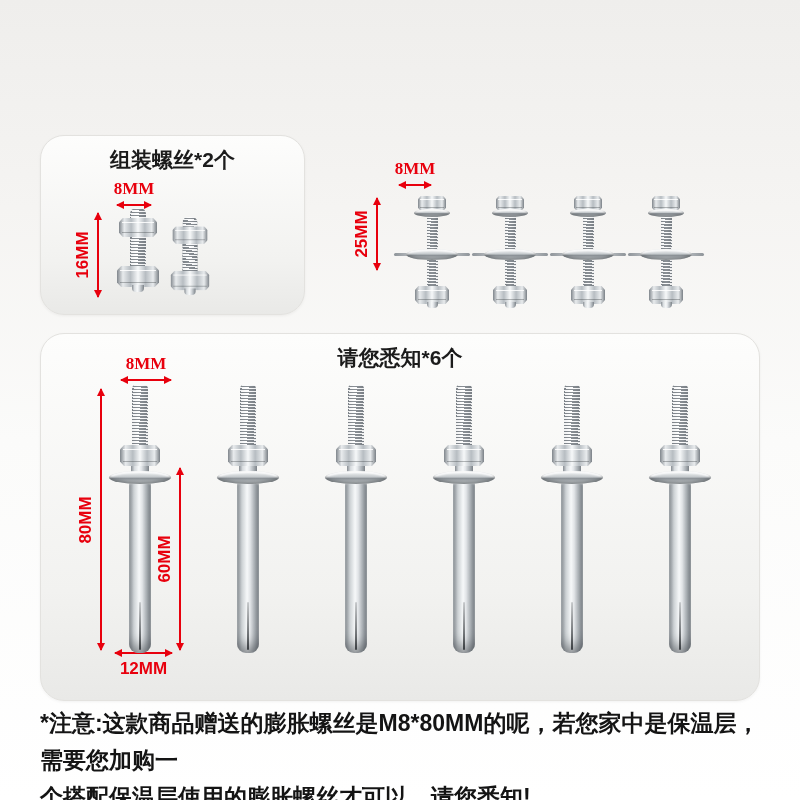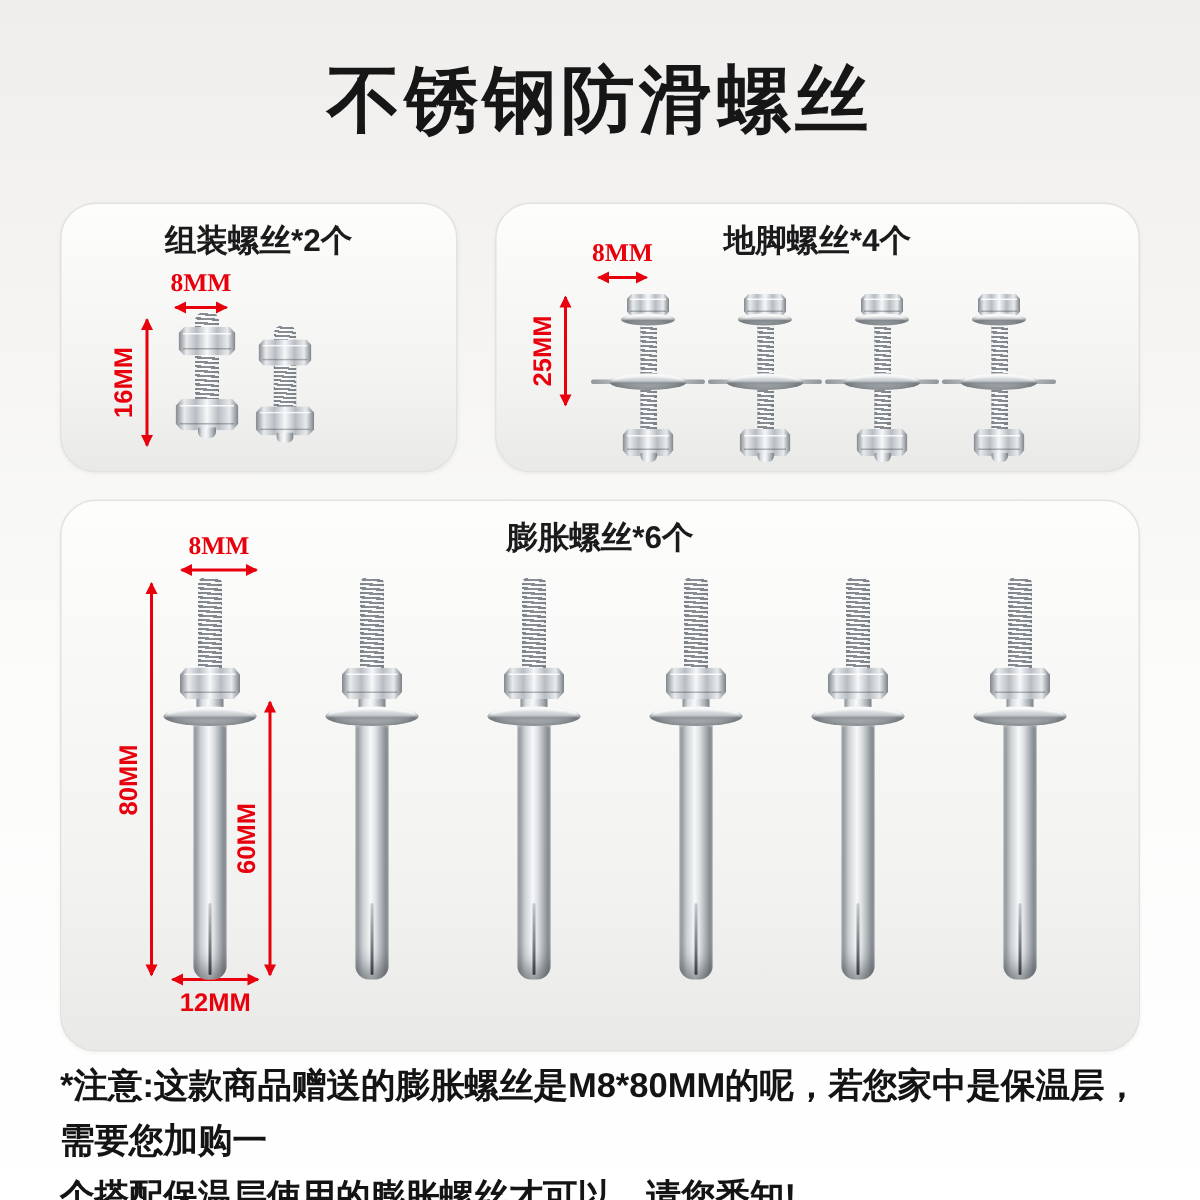--- a/index.html
+++ b/index.html
@@ -83,21 +83,20 @@
   .hdim .dimlabel.below { left:50%; top:7px;  transform:translateX(-50%); }
 
   .note { position:absolute; left:40px; top:705px; width:726px;
           font-size:23px; font-weight:700; color:#141414; line-height:37px; }
 </style>
 </head>
 <body>
 
 <div class="stage">
 
-  <h1 class="title">不锈钢防滑螺丝</h1>
 
   <section class="panel panel-a">
     <div class="panel-label">组装螺丝*2个</div>
   </section>
   <div class="hdim" style="left:117px; top:204px; width:34px;">
     <span class="dimlabel above">8MM</span>
   </div>
   <div class="vdim" style="left:97px; top:213px; height:84px;">
     <span class="dimlabel">16MM</span>
   </div>
@@ -109,23 +108,20 @@
     <div class="part a-tip2 metal-h"></div>
   </div>
   <div class="abolt" style="left:164px; top:214px; transform:scale(.93);">
     <div class="part a-tip threads"></div>
     <div class="part a-shaft threads"></div>
     <div class="part a-nut1 hexnut"></div>
     <div class="part a-nut2 hexnut"></div>
     <div class="part a-tip2 metal-h"></div>
   </div>
 
-  <section class="panel panel-b">
-    <div class="panel-label">地脚螺丝*4个</div>
-  </section>
   <div class="hdim" style="left:399px; top:184px; width:32px;">
     <span class="dimlabel above">8MM</span>
   </div>
   <div class="vdim" style="left:376px; top:198px; height:72px;">
     <span class="dimlabel">25MM</span>
   </div>
 
   <div class="foot" style="left:392px;">
     <div class="part f-shaft threads"></div>
     <div class="part f-wing"></div>
@@ -157,21 +153,21 @@
     <div class="part f-shaft threads"></div>
     <div class="part f-wing"></div>
     <div class="part f-topnut hexnut"></div>
     <div class="part f-topwasher washer"></div>
     <div class="part f-midwasher washer"></div>
     <div class="part f-botnut hexnut"></div>
     <div class="part f-tip metal-h"></div>
   </div>
 
   <section class="panel panel-c">
-    <div class="panel-label">膨胀螺丝*6个</div>
+    <div class="panel-label">请您悉知*6个</div>
   </section>
 
   <div class="hdim" style="left:121px; top:379px; width:50px;">
     <span class="dimlabel above">8MM</span>
   </div>
   <div class="vdim" style="left:100px; top:389px; height:261px;">
     <span class="dimlabel">80MM</span>
   </div>
   <div class="vdim" style="left:179px; top:468px; height:182px;">
     <span class="dimlabel">60MM</span>

